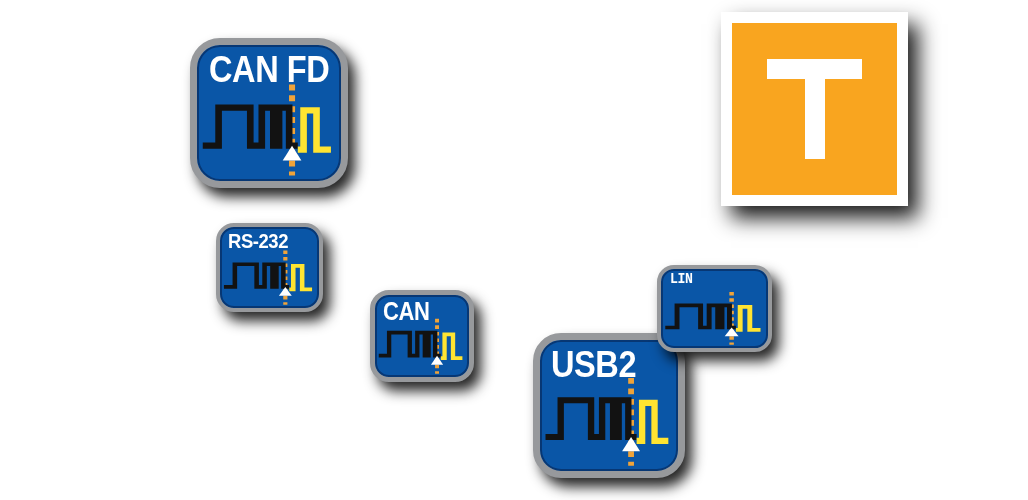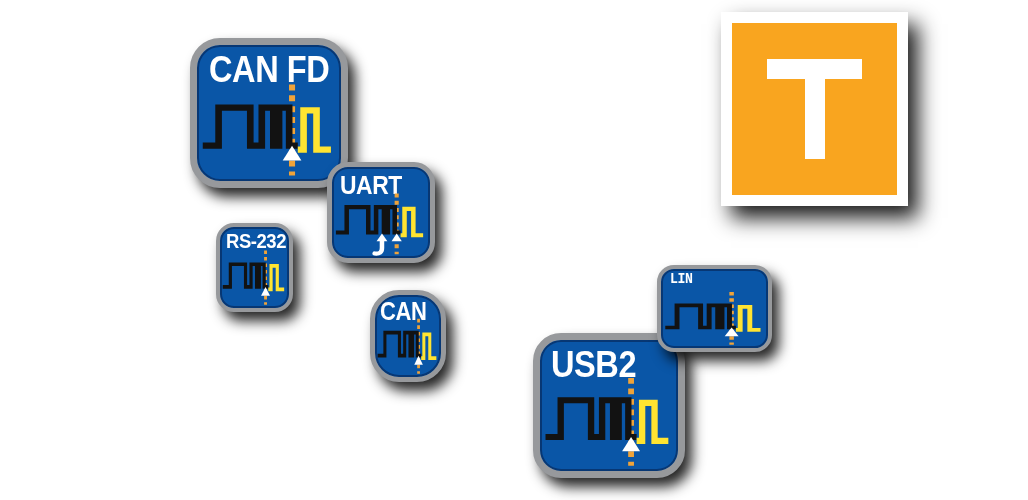--- a/index.html
+++ b/index.html
@@ -10,25 +10,25 @@
          box-shadow:7px 9px 13px rgba(0,0,0,.85), inset 0 0 0 2px rgba(4,24,66,.5);}
   .badge .lbl{position:absolute;left:8%;top:4%;color:#FFFFFF;font-weight:bold;
          letter-spacing:-0.5px;line-height:1.08;white-space:nowrap;
          transform:scaleX(.88);transform-origin:left top;}
   .badge svg.ic{position:absolute;left:0;top:0;width:100%;height:100%;display:block;}
 
   
   #b-canfd  {left:190px;top:38px; width:158px;height:150px;border-width:7px;border-radius:30px;z-index:1;font-size:37px;}
   #b-i2c    {left:502px;top:45px; width:145px;height:145px;border-width:6px;border-radius:28px;z-index:2;font-size:35px;}
   #b-uart   {left:327px;top:162px;width:108px;height:101px;border-width:5px;border-radius:21px;z-index:3;font-size:26px;}
-  #b-rs232  {left:216px;top:223px;width:77px; height:89px; border-width:4px;border-radius:18px;z-index:4;font-size:21px;}
+  #b-rs232  {left:216px;top:223px;width:107px; height:89px; border-width:4px;border-radius:18px;z-index:4;font-size:21px;}
   #b-flexray{left:455px;top:183px;width:143px;height:139px;border-width:6px;border-radius:27px;z-index:5;font-size:32px;}
   #b-spi    {left:238px;top:328px;width:159px;height:149px;border-width:7px;border-radius:29px;z-index:6;font-size:40px;}
   #b-usb2   {left:533px;top:333px;width:152px;height:145px;border-width:7px;border-radius:28px;z-index:7;font-size:37px;}
-  #b-can    {left:370px;top:290px;width:76px;height:92px; border-width:5px;border-radius:29px;z-index:8;font-size:25px;}
+  #b-can    {left:370px;top:290px;width:104px;height:92px; border-width:5px;border-radius:19px;z-index:8;font-size:25px;}
   #b-lin    {left:657px;top:265px;width:115px; height:87px; border-width:4px;border-radius:17px;z-index:9;font-size:15px;font-family:Liberation Mono, monospace;}
 
   
   .logo{position:absolute;left:721px;top:12px;width:187px;height:194px;background:#FFFFFF;
         box-shadow:10px 12px 20px rgba(0,0,0,.9);z-index:10;}
   .logo .orange{position:absolute;left:11px;top:11px;right:11px;bottom:11px;background:#F9A51F;}
   .logo .t-bar {position:absolute;background:#FFFFFF;left:21%;top:21%;width:58%;height:11.5%;}
   .logo .t-stem{position:absolute;background:#FFFFFF;left:44%;top:21%;width:12.5%;height:58%;}
 </style>
 </head>
@@ -58,26 +58,20 @@
 <div class="stage">
 
   <div class="badge" id="b-canfd">
     <span class="lbl">CAN FD</span>
     <svg class="ic" viewBox="0 0 100 100" preserveAspectRatio="none">
         <use href="#wave-plain"></use>
       </svg>
   </div>
 
 
-  <div class="badge" id="b-uart">
-    <span class="lbl">UART</span>
-    <svg class="ic" viewBox="0 0 100 100" preserveAspectRatio="none">
-        <use href="#wave-t"></use>
-      </svg>
-  </div>
 
   <div class="badge" id="b-rs232">
     <span class="lbl">RS-232</span>
     <svg class="ic" viewBox="0 0 100 100" preserveAspectRatio="none">
         <use href="#wave-plain"></use>
       </svg>
   </div>
 
 
   <div class="badge" id="b-can">

